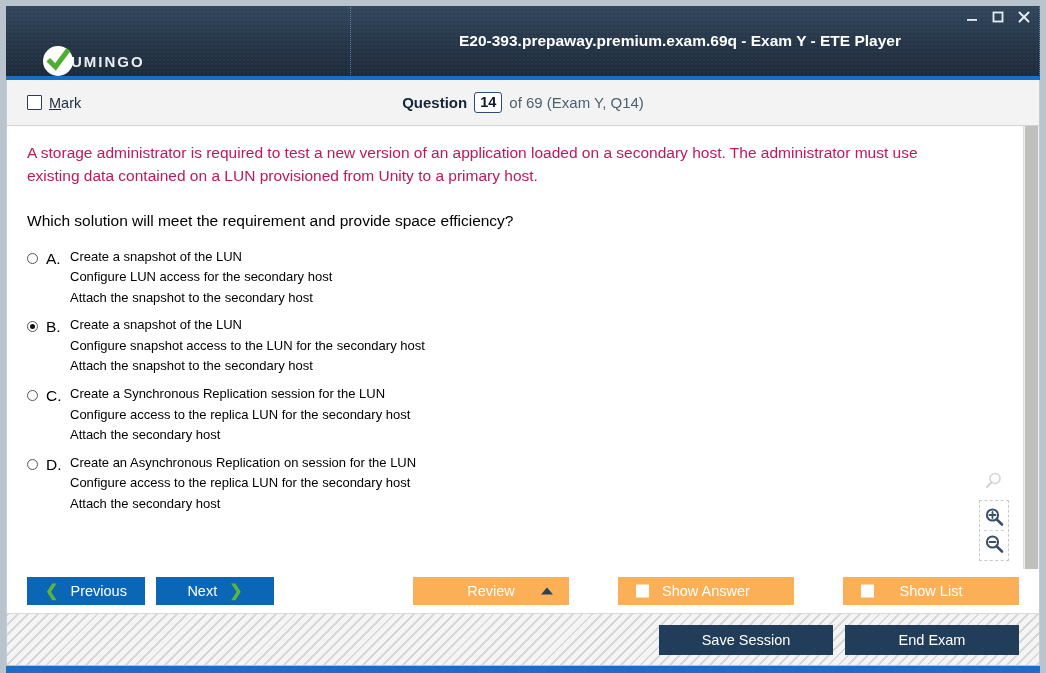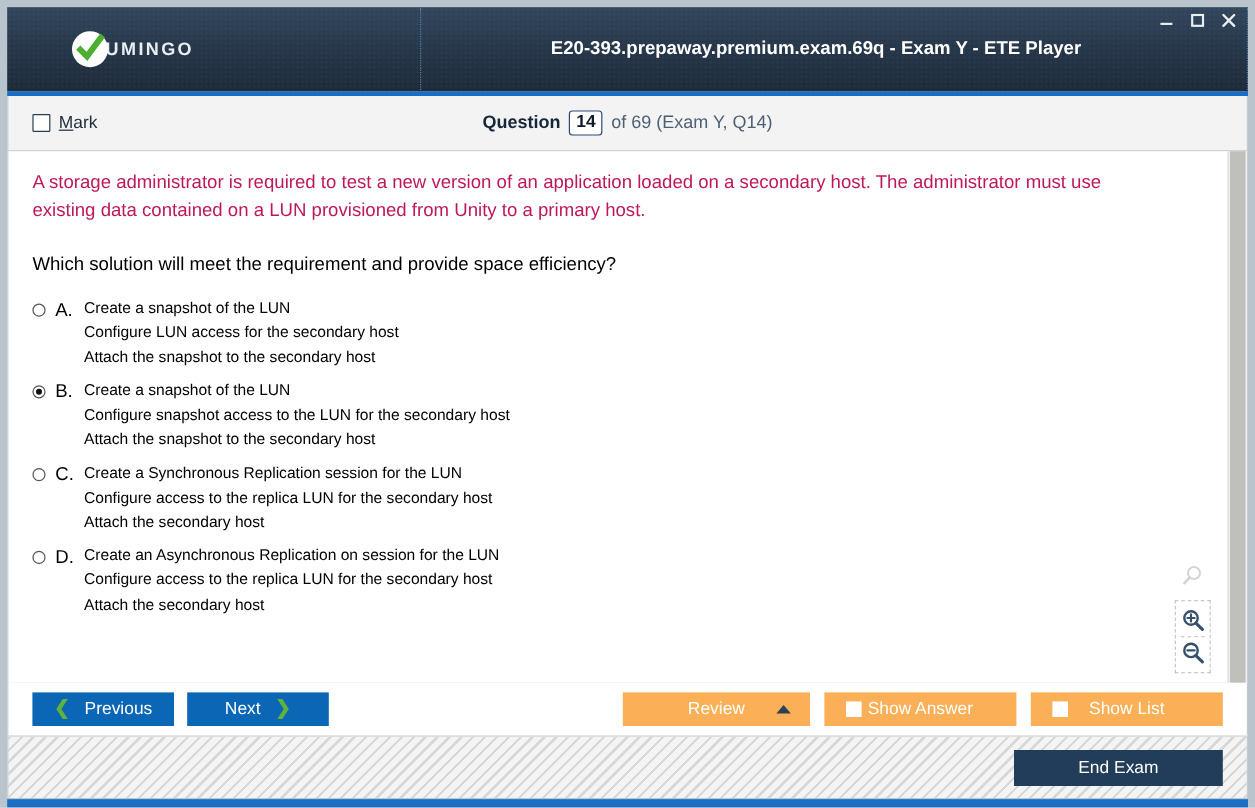--- a/index.html
+++ b/index.html
@@ -21,22 +21,22 @@
     display:flex;align-items:center;
     border-bottom:4px solid #1a6fc4;
     overflow:hidden;
   }
   .titlebar:before{
     content:"";position:absolute;inset:0;
     background-image:radial-gradient(rgba(255,255,255,.035) 1px,transparent 1px);
     background-size:4px 4px;pointer-events:none;
   }
   .logo-zone{
-    width:344px;height:100%;display:flex;align-items:center;
-    padding-left:54px;box-sizing:border-box;position:relative;z-index:2;
+    width:344px;height:100%;display:flex;align-items:flex-end;
+    padding-left:37px;box-sizing:border-box;position:relative;z-index:2;
   }
   .logo{display:flex;align-items:center;}
   .logo-mark{
     width:30px;height:30px;border-radius:50%;background:#fff;
     display:flex;align-items:center;justify-content:center;position:relative;
     margin-right:1px;
   }
   .logo-text{
     color:#e8eef4;font-size:15px;letter-spacing:2.0px;font-weight:600;
     margin-left:-3px;
@@ -159,21 +159,21 @@
     height:28px;background:#fbaf56;color:#fff;border:none;
     font-size:14.5px;font-family:"Liberation Sans",sans-serif;
     display:flex;align-items:center;cursor:default;position:relative;
   }
   .btn-review{width:156px;justify-content:center;}
   .btn-review .caret{
     position:absolute;right:16px;top:50%;transform:translateY(-50%);
     width:0;height:0;border-left:6px solid transparent;border-right:6px solid transparent;
     border-bottom:7px solid #2b4158;
   }
-  .btn-check{width:160px;justify-content:center;}
+  .btn-check{width:176px;justify-content:center;margin-left:37px;}
   .chk-square{
     position:absolute;left:18px;top:50%;transform:translateY(-50%);
     width:13px;height:13px;background:#fff;
   }
 
   
   .footer{
     height:52px;position:relative;box-sizing:border-box;
     border-left:1px solid #c4ccd2;border-right:1px solid #c4ccd2;
     border-top:1px solid #d9d9d9;
@@ -353,18 +353,21 @@
       </button>
       <button class="btn-orange btn-check">
         <span class="chk-square"></span>
         <span>Show List</span>
       </button>
     </div>
   </div>
 
   <div class="footer">
     <button class="btn-dark">
+      <span>Save Session</span>
+    </button>
+    <button class="btn-dark">
       <span>End Exam</span>
     </button>
   </div>
 
   <div class="bottombar"></div>
 </div>
 
 </body></html>

